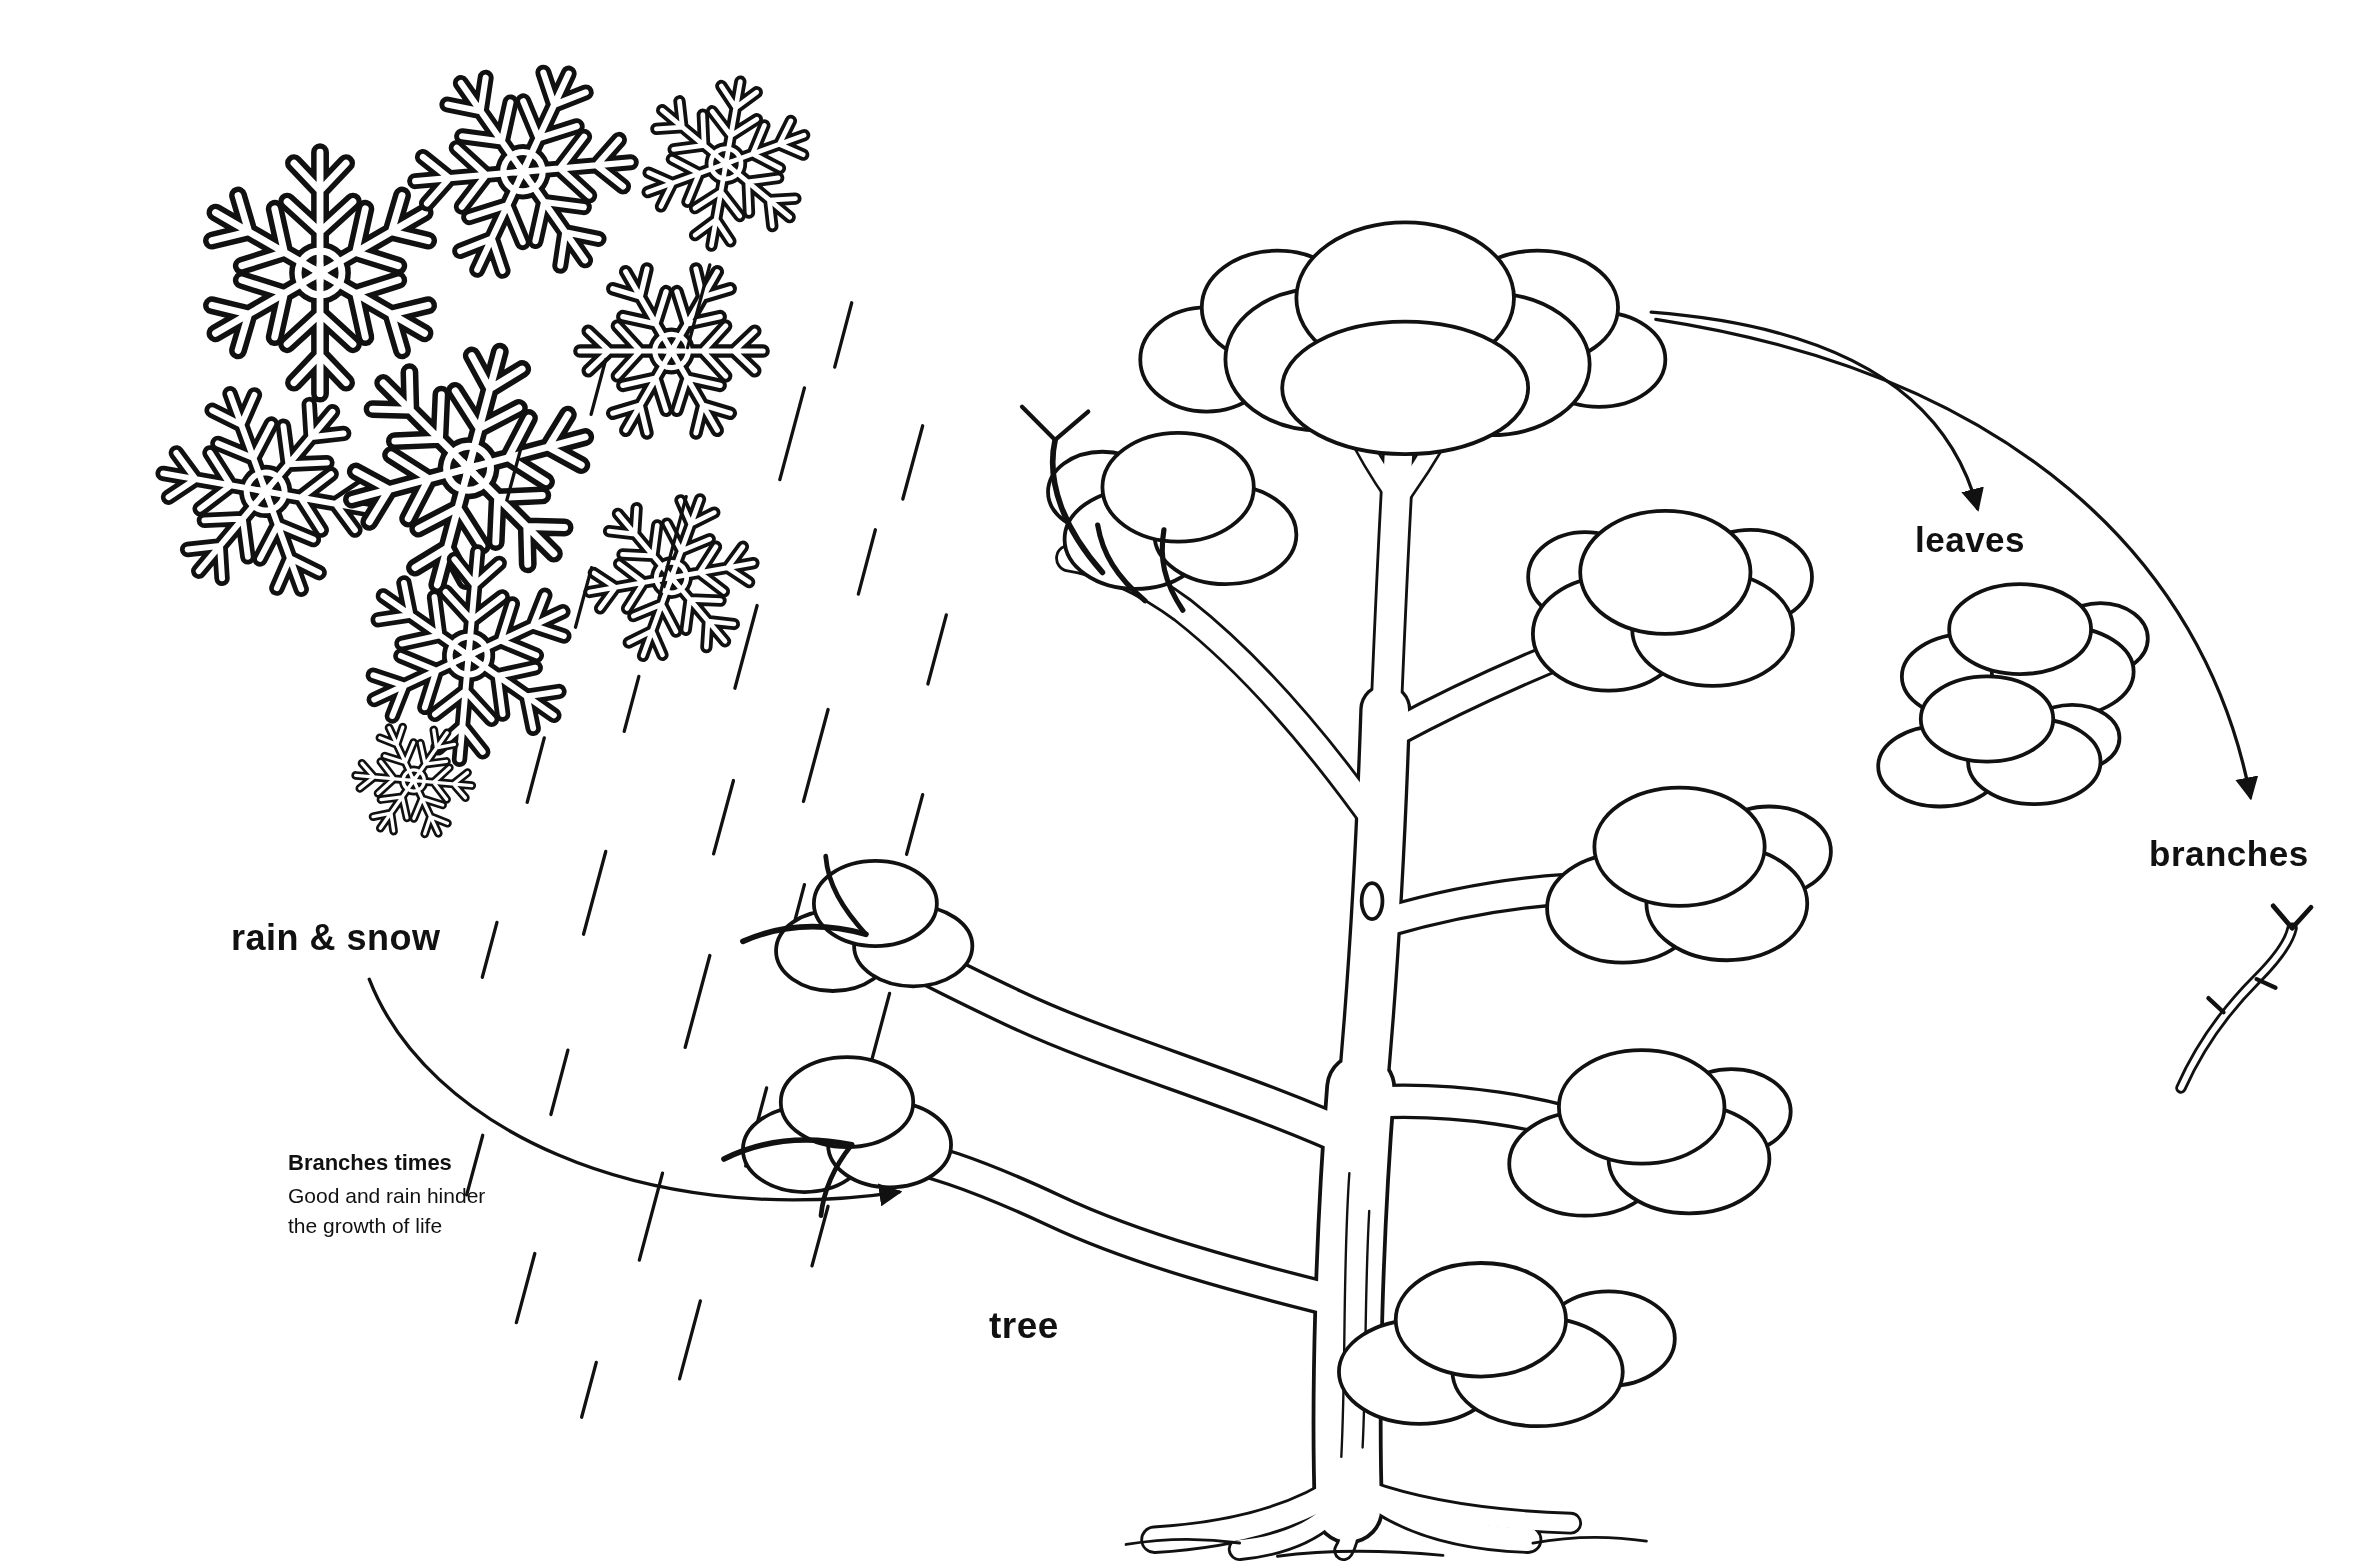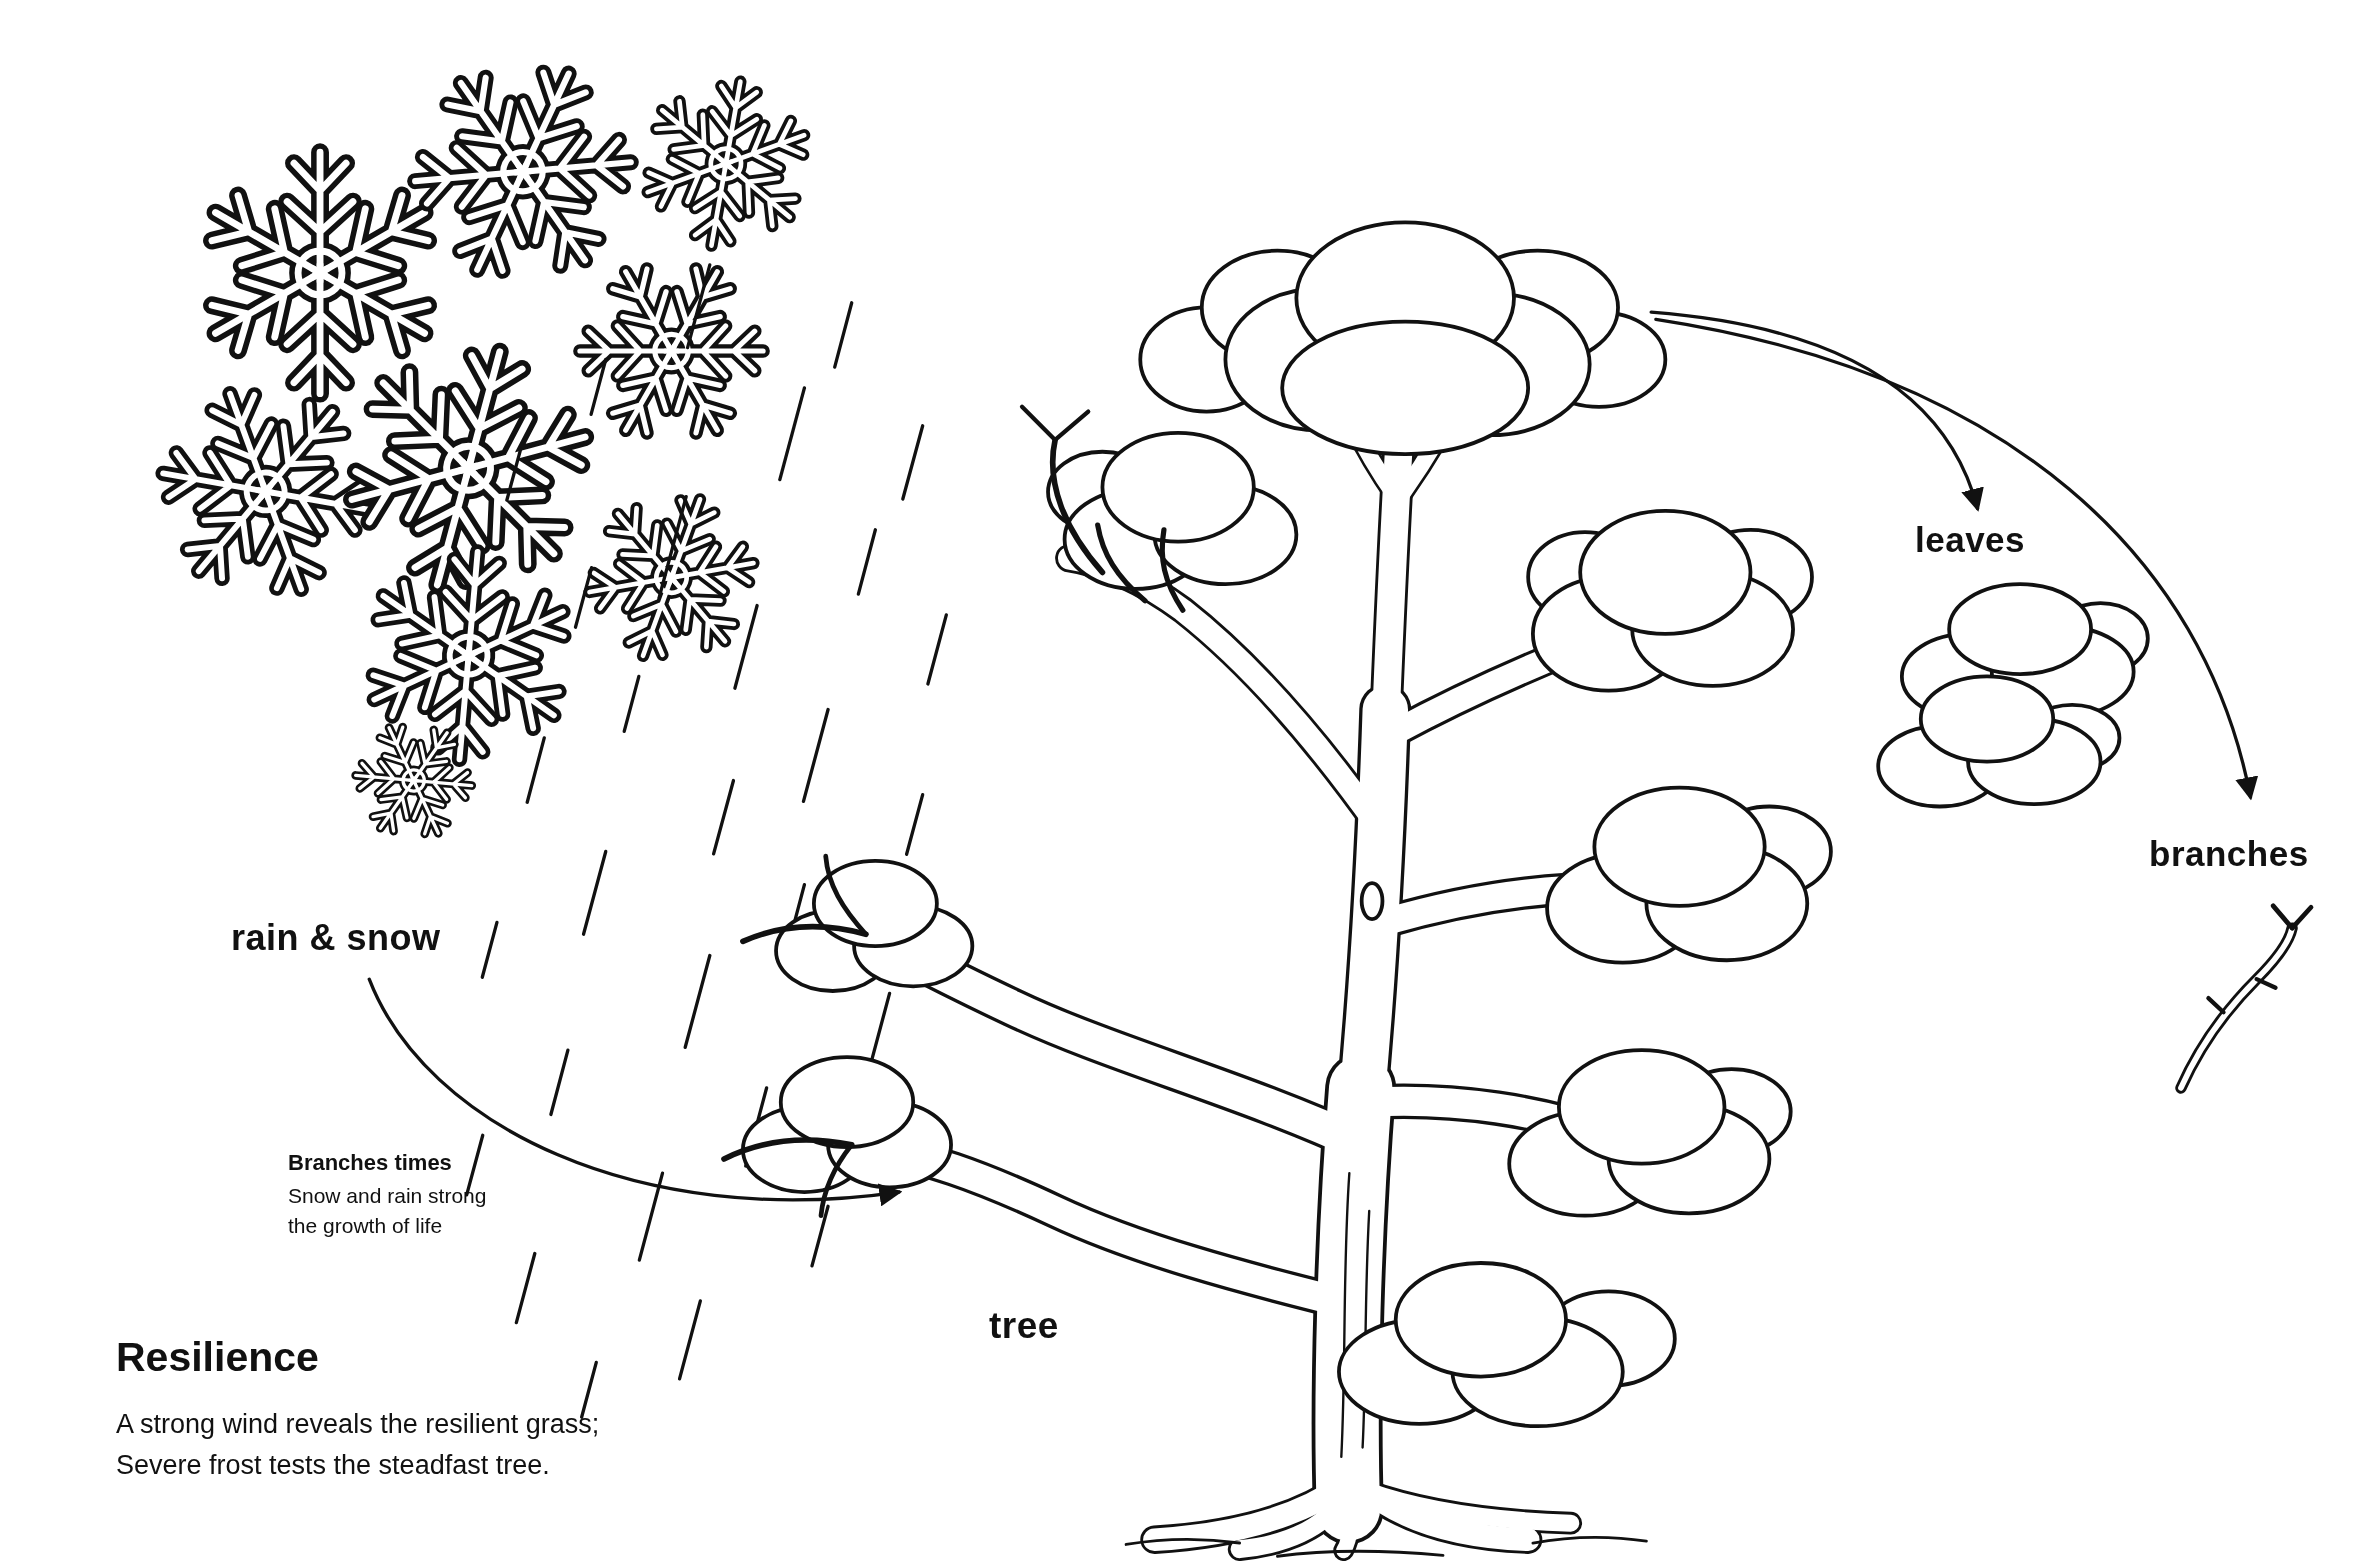--- a/index.html
+++ b/index.html
@@ -259,32 +259,26 @@
 
   <path class="arrow" d="M 780 2070 C 900 2380 1350 2600 1900 2520" marker-end="url(#ah)"></path>
   <path class="arrow" d="M 3490 660 C 3880 690 4115 825 4180 1075" marker-end="url(#ah)"></path>
   <path class="arrow" d="M 3500 675 C 4250 790 4660 1180 4757 1685" marker-end="url(#ah)"></path>
 </svg>
 
   <div class="txt label" style="left:231px;top:917px;font-size:36px;">rain &amp; snow</div>
 
   <div class="txt" style="left:288px;top:1150px;">
     <div class="callout-heading">Branches times</div>
-    <div class="callout-line">Snow and rain strong</div>
+    <div class="callout-line">Good and rain hinder</div>
     <div class="callout-line">the growth of life</div>
   </div>
 
   <div class="txt label" style="left:989px;top:1305px;font-size:37px;text-align:center;">tree</div>
 
-  <div class="txt" style="left:116px;top:1334px;">
-    <div class="big-heading">Resilience</div>
-    <div style="height:23px;"></div>
-    <div class="para-line">A strong wind reveals the resilient grass;</div>
-    <div class="para-line">Severe frost tests the steadfast tree.</div>
-  </div>
 
 
   <div class="txt label" style="left:1915px;top:520px;font-size:35px;">leaves</div>
 
   <div class="txt label" style="left:2149px;top:834px;font-size:35px;">branches</div>
 
 </div>
 
 
 </body></html>

